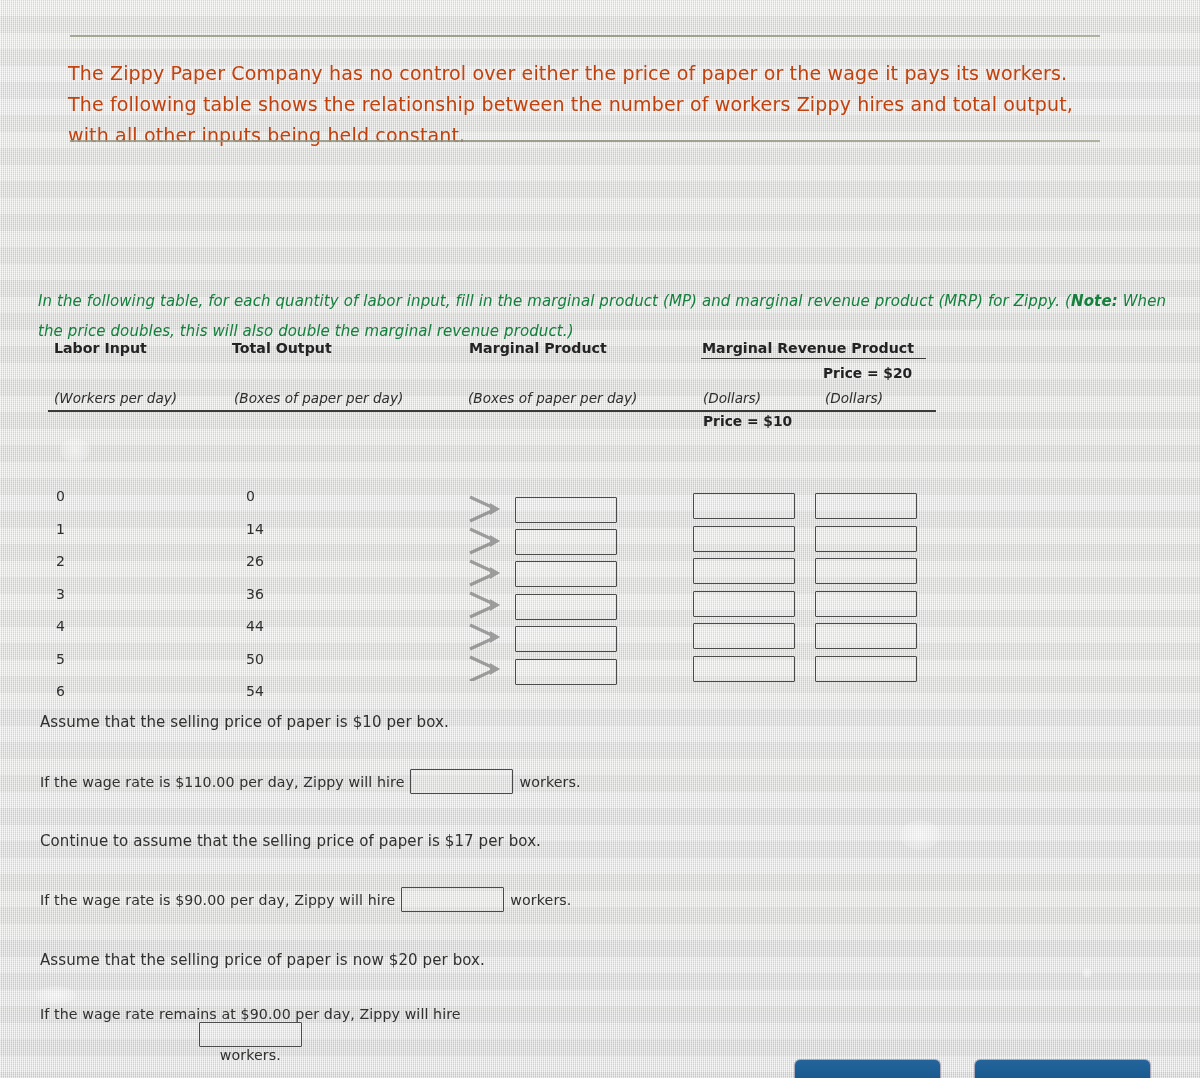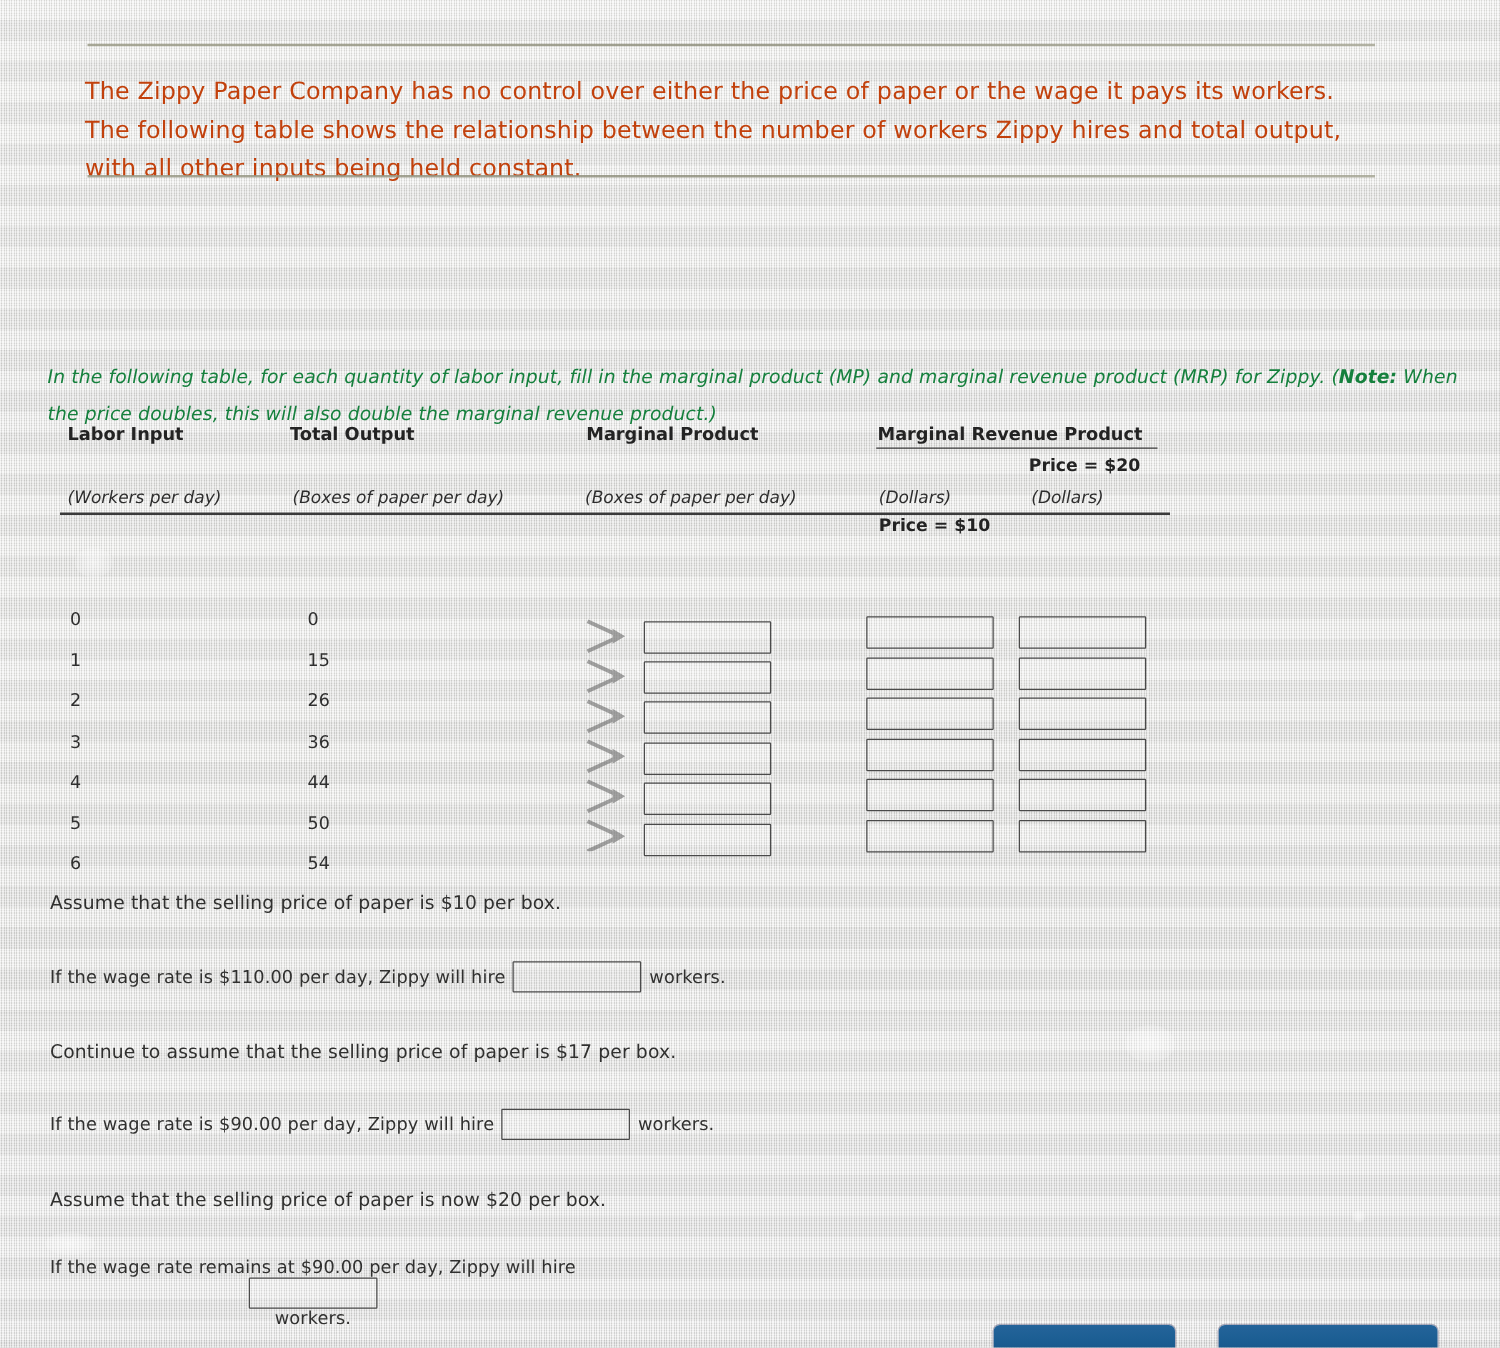--- a/index.html
+++ b/index.html
@@ -303,21 +303,21 @@
           <polygon points="24,168 34,174 24,180"></polygon>
         </g>
       </svg>
 
       <div class="trow">
         <div class="cell-labor">0</div>
         <div class="cell-output">0</div>
       </div>
       <div class="trow">
         <div class="cell-labor">1</div>
-        <div class="cell-output">15</div>
+        <div class="cell-output">14</div>
       </div>
       <div class="trow">
         <div class="cell-labor">2</div>
         <div class="cell-output">26</div>
       </div>
       <div class="trow">
         <div class="cell-labor">3</div>
         <div class="cell-output">36</div>
       </div>
       <div class="trow">

